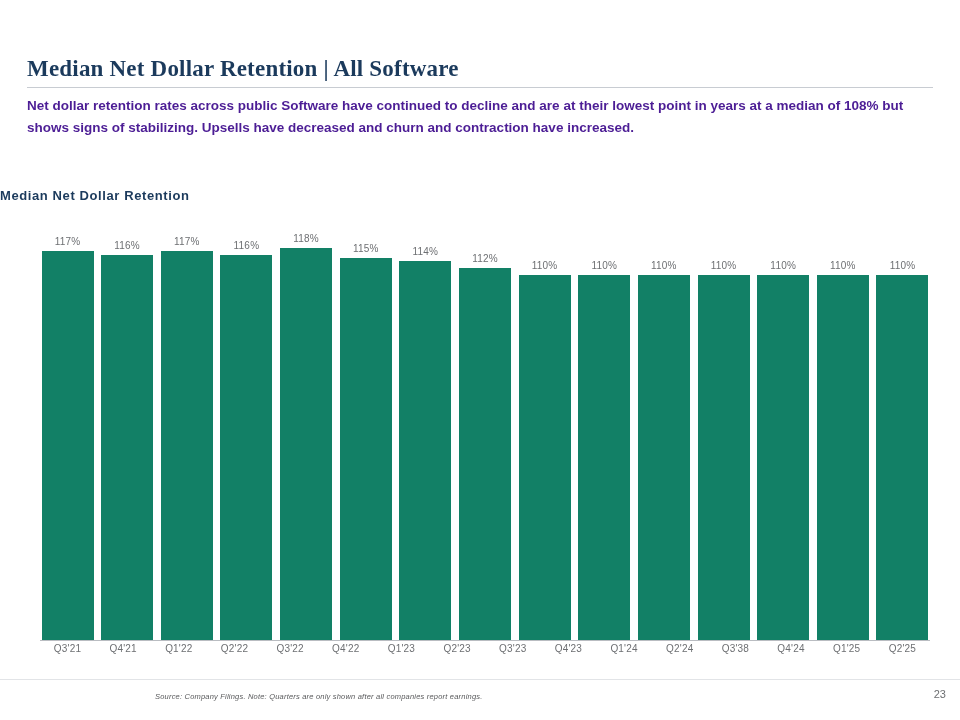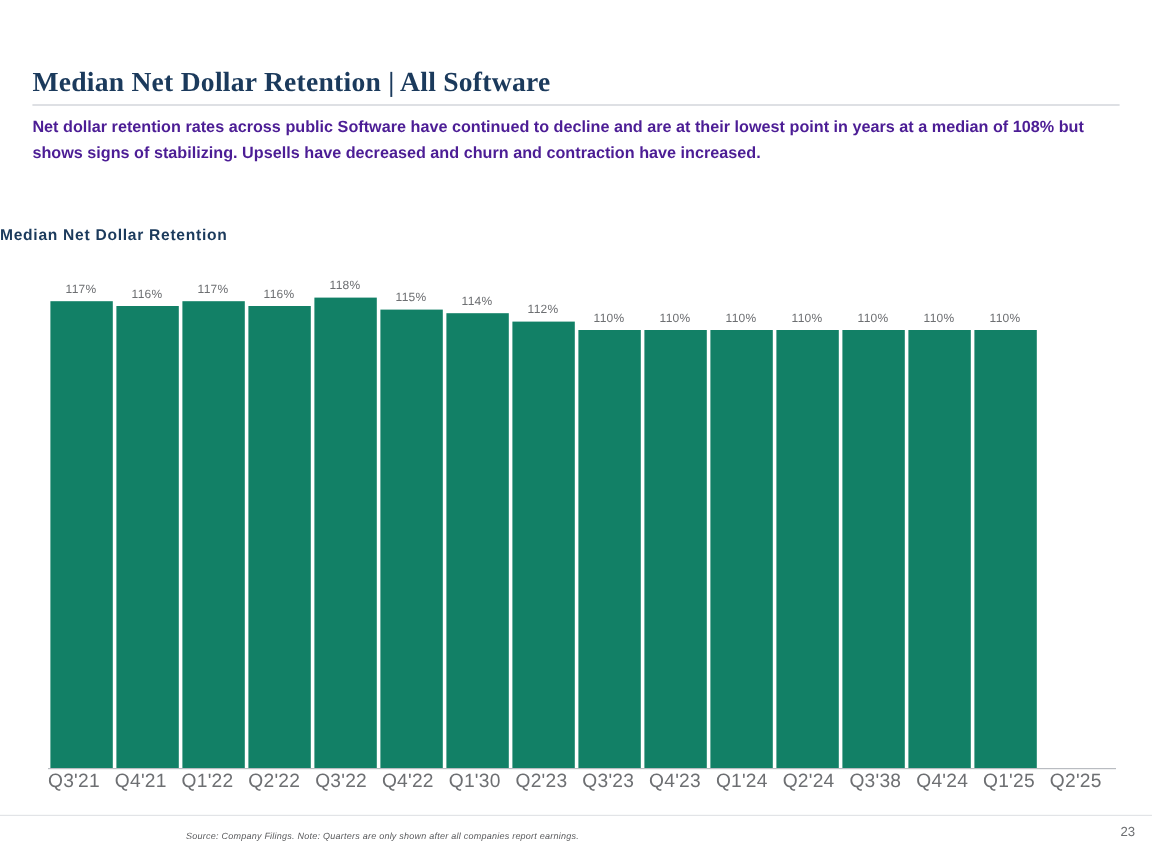--- a/index.html
+++ b/index.html
@@ -66,21 +66,21 @@
     background: #b9bcc1;
   }
   .bars {
     position: absolute;
     left: 40px;
     top: 228px;
     width: 890px;
     height: 412px;
     display: flex;
     align-items: flex-end;
-    justify-content: flex-start;
+    justify-content: space-between;
   }
   .bar-col {
     width: 55px;
     height: 100%;
     position: relative;
     display: flex;
     flex-direction: column;
     justify-content: flex-end;
     align-items: center;
   }
@@ -97,22 +97,22 @@
   .xlabels {
     position: absolute;
     left: 40px;
     top: 643px;
     width: 890px;
     display: flex;
     justify-content: space-between;
   }
   .xlabel {
     width: 55px;
-    text-align: left;
-    font-size: 16px;
+    text-align: center;
+    font-size: 10px;
     color: #6d6f72;
     letter-spacing: 0.2px;
   }
   .footer-rule {
     position: absolute;
     left: 0;
     top: 679px;
     width: 960px;
     height: 1px;
     background: #e2e4e7;
@@ -222,21 +222,21 @@
       </div>
     </div>
   <div class="axis-line"></div>
   <div class="xlabels" id="xlabels">
       <div class="xlabel">Q3'21</div>
       <div class="xlabel">Q4'21</div>
       <div class="xlabel">Q1'22</div>
       <div class="xlabel">Q2'22</div>
       <div class="xlabel">Q3'22</div>
       <div class="xlabel">Q4'22</div>
-      <div class="xlabel">Q1'30</div>
+      <div class="xlabel">Q1'23</div>
       <div class="xlabel">Q2'23</div>
       <div class="xlabel">Q3'23</div>
       <div class="xlabel">Q4'23</div>
       <div class="xlabel">Q1'24</div>
       <div class="xlabel">Q2'24</div>
       <div class="xlabel">Q3'38</div>
       <div class="xlabel">Q4'24</div>
       <div class="xlabel">Q1'25</div>
       <div class="xlabel">Q2'25</div>
     </div>

